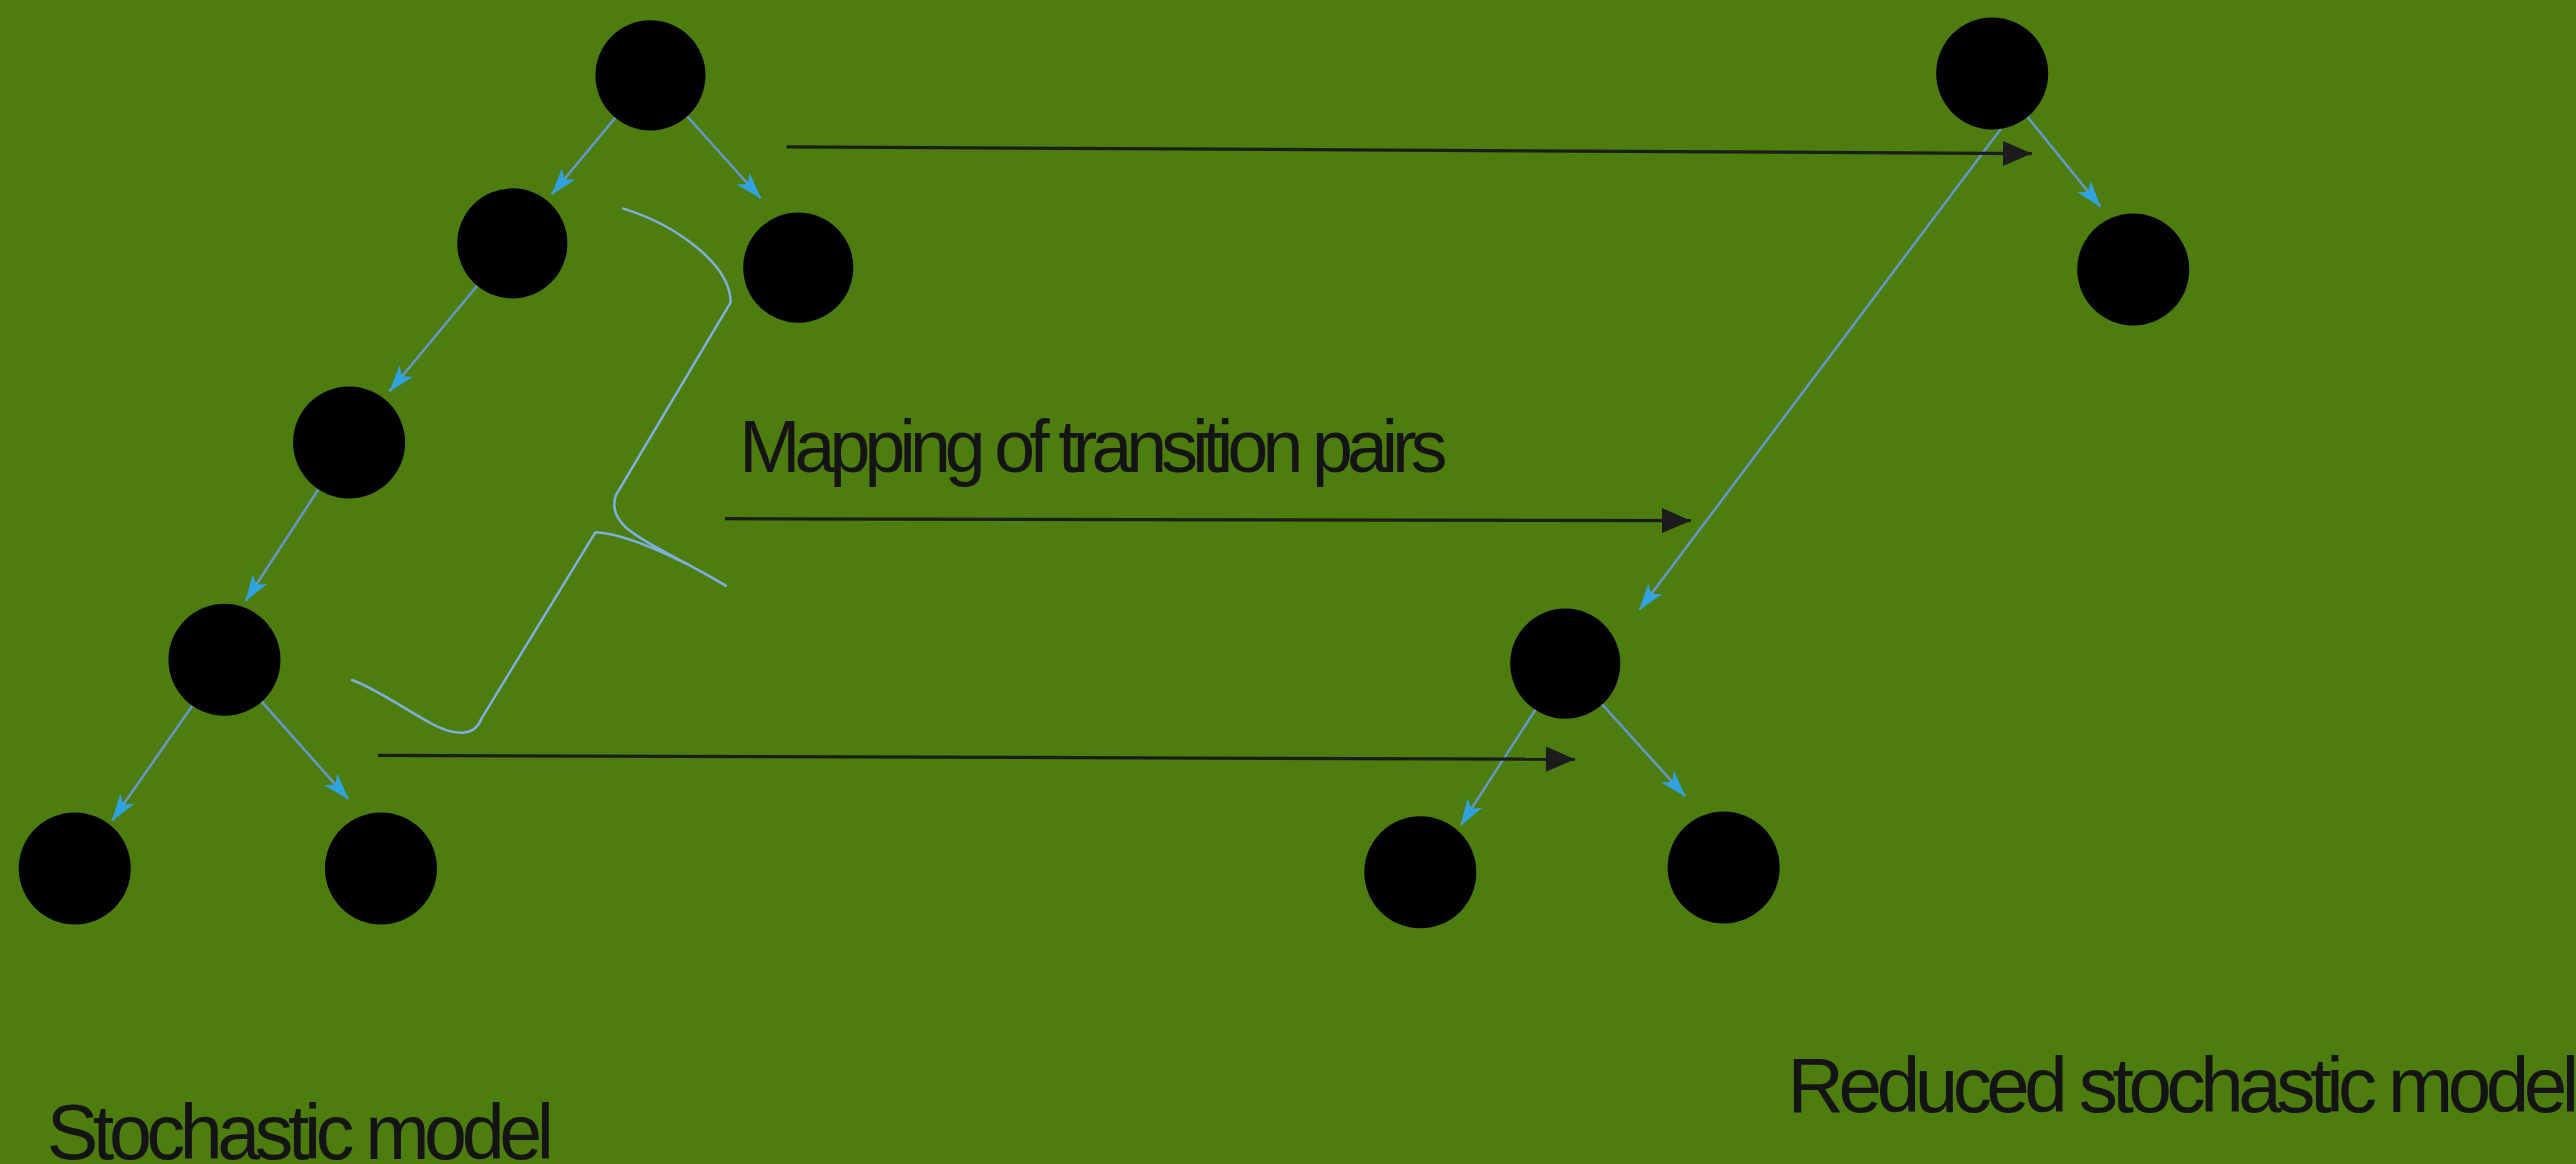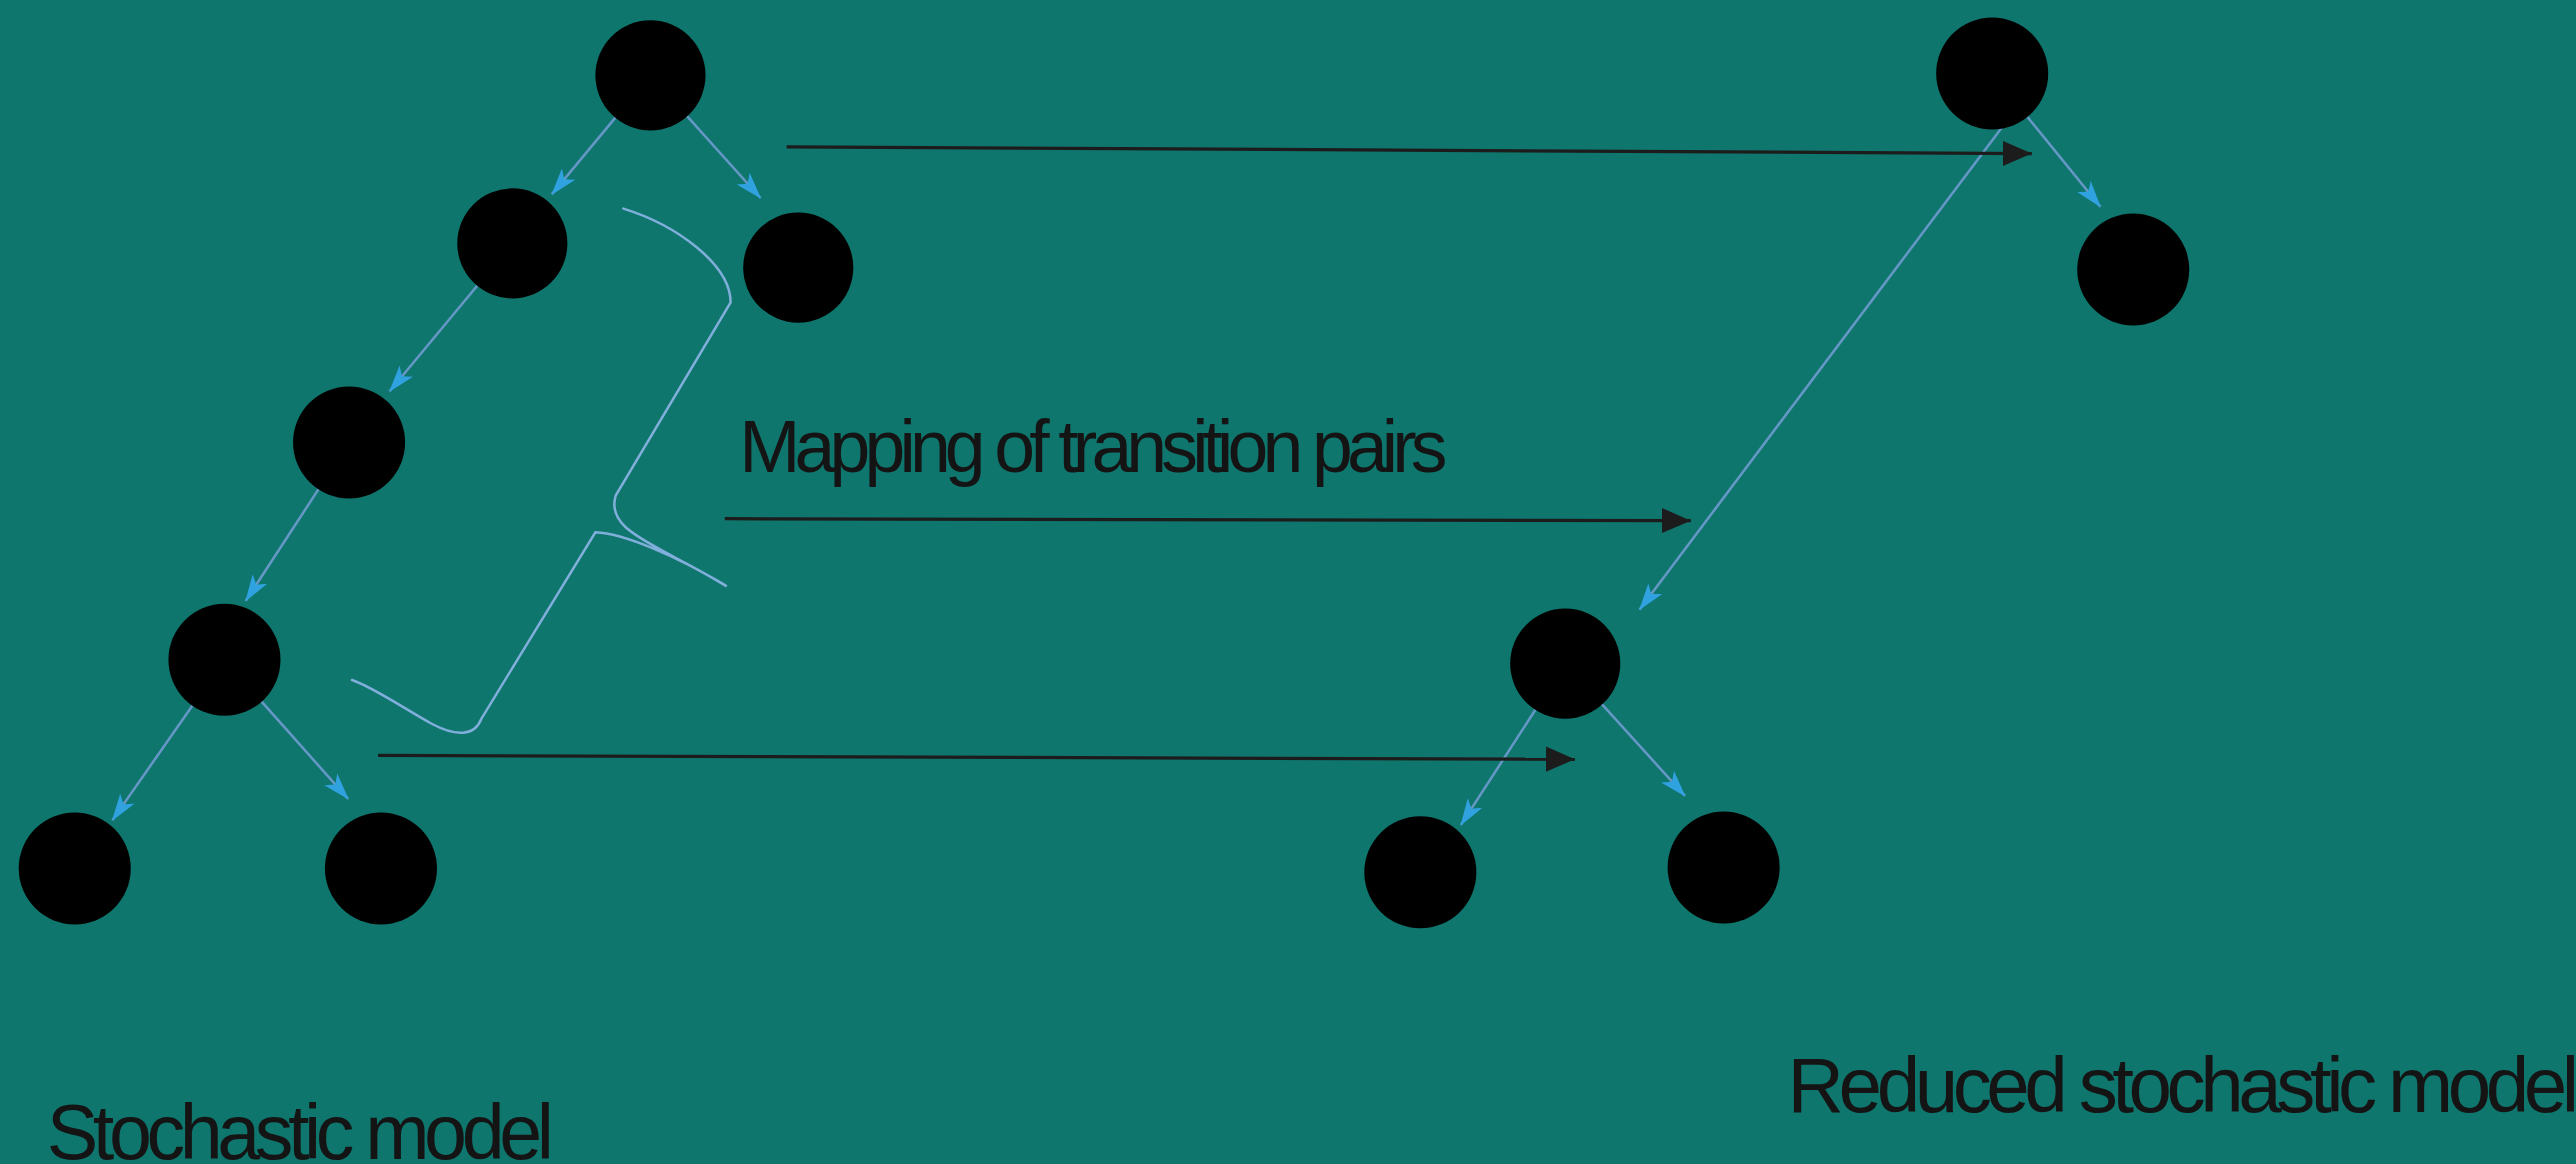--- a/index.html
+++ b/index.html
@@ -29,21 +29,21 @@
   }
   #label-right-text {
     font-size: 81px;
     letter-spacing: -0.07em;
     text-anchor: end;
   }
 </style>
 </head>
 <body>
 
-<div class="page" style="background: #0f766e;">
+<div class="page" style="background: #4d7c0f;">
   <svg id="diagram-svg" viewBox="0 0 2666 1205" width="2576" height="1164" xmlns="http://www.w3.org/2000/svg">
     <defs>
       <marker id="head-blue" markerUnits="userSpaceOnUse" markerWidth="32" markerHeight="24" refX="28" refY="11" orient="auto">
         <path id="head-blue-path" d="M1,2 L29,11 L1,20 L8,11 Z" fill="#30a2e0"></path>
       </marker>
       <marker id="head-black" markerUnits="userSpaceOnUse" markerWidth="34" markerHeight="30" refX="30" refY="14" orient="auto">
         <path id="head-black-path" d="M0,1 L30,14 L0,27 Z" fill="#1c1c1c"></path>
       </marker>
     </defs>
 

